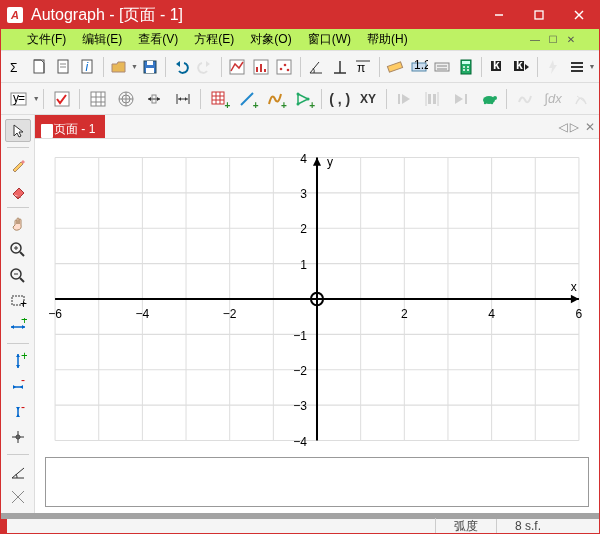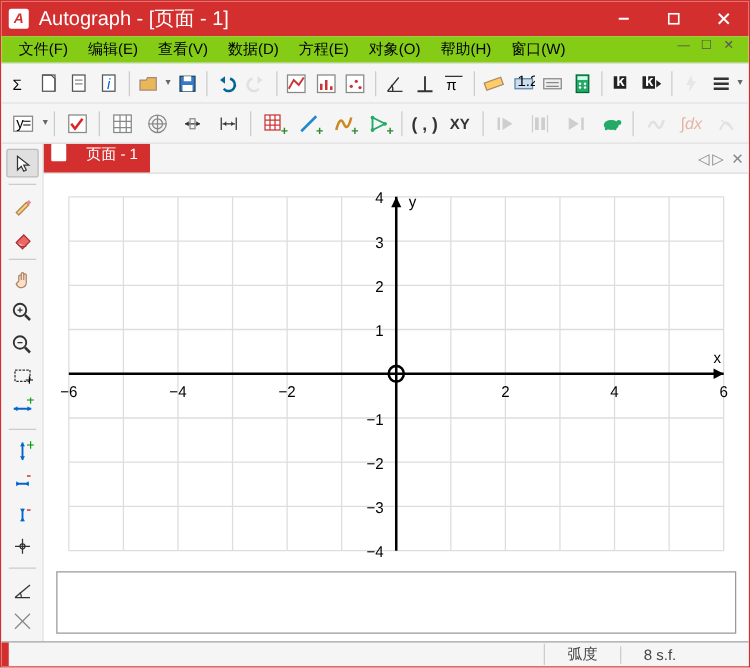--- a/index.html
+++ b/index.html
@@ -1,45 +1,45 @@
 <!DOCTYPE html>
 <html><head>
 <meta charset="utf-8">
 <style>
 *{box-sizing:border-box;margin:0;padding:0;font-family:"Microsoft YaHei","Segoe UI",sans-serif;font-size:12px;user-select:none}
 body{width:600px;height:534px;background:#fff;display:flex;flex-direction:column;border:1px solid #d32f2f;overflow:hidden}
 .titlebar{height:28px;background:#d32f2f;color:#fff;display:flex;align-items:center;padding:0 0 0 6px}
 .titlebar .appicon{width:16px;height:16px;background:#fff;color:#d32f2f;display:flex;align-items:center;justify-content:center;font-style:italic;font-weight:bold;font-size:11px;border-radius:2px;margin-right:8px}
 .titlebar .title{flex:1;text-align:left;font-size:16px}
 .titlebtn{width:40px;height:28px;display:flex;align-items:center;justify-content:center;cursor:pointer}
-.menubar{height:22px;background:#84cc16;display:flex;padding:0 8px;border-bottom:1px solid #e0e0e0;gap:4px}
+.menubar{height:22px;background:#bef264;display:flex;align-items:center;padding:0 20px;border-bottom:1px solid #e0e0e0;gap:4px}
 .menuitem{padding:2px 6px;cursor:pointer;font-size:12px}
 .docbtns{margin-left:auto;display:flex;gap:2px}
 .docbtn{width:16px;height:14px;display:flex;align-items:center;justify-content:center;font-size:10px;cursor:pointer;color:#555}
 .toolbar{height:32px;background:#f5f5f5;border-bottom:1px solid #ddd;display:flex;align-items:center;padding:0 4px;gap:1px;overflow:hidden}
 .tbtn{width:28px;height:26px;display:flex;align-items:center;justify-content:center;cursor:pointer;border:1px solid transparent;border-radius:2px;position:relative}
 .tbtn.disabled{opacity:.35;cursor:default}
 .tsep{width:1px;height:20px;background:#ccc;margin:0 3px}
 .tdrop{width:6px;height:26px;display:flex;align-items:center;justify-content:center;font-size:7px;color:#666;cursor:pointer}
 .plus-overlay{position:absolute;right:1px;bottom:0;font-size:10px;font-weight:bold;color:#2a8a2a}
 .body{flex:1;display:flex;overflow:hidden}
 .sidebar{width:34px;background:#f5f5f5;border-right:1px solid #ddd;display:flex;flex-direction:column;align-items:center;padding:4px 0;gap:2px}
 .sbtn{width:26px;height:24px;display:flex;align-items:center;justify-content:center;cursor:pointer;border:1px solid transparent;border-radius:2px}
 .sbtn.active{background:#e0e0e0;border-color:#bbb}
 .ssep{width:22px;height:1px;background:#ccc;margin:3px 0}
 .main{flex:1;display:flex;flex-direction:column;background:#fff}
 .tabstrip{height:24px;background:#f5f5f5;display:flex;align-items:stretch;border-bottom:1px solid #ddd}
-.tab{background:#d32f2f;color:#fff;display:flex;align-items:flex-start;padding:0 10px 0 6px;gap:16px;font-size:12px;cursor:pointer}
+.tab{background:#d32f2f;color:#fff;display:flex;align-items:flex-end;padding:0 10px 0 6px;gap:1px;font-size:12px;cursor:pointer}
 .tab .docicon{width:12px;height:14px;background:#fff;border-radius:1px}
 .tabnav{margin-left:auto;display:flex;align-items:center;padding:0 4px;gap:2px;color:#888;font-size:10px}
 .canvas{flex:1;position:relative;padding:8px 10px 6px 10px;display:flex;flex-direction:column;gap:6px}
 .chart{flex:1;border:none;position:relative;background:#fff}
 .chartsvg{width:100%;height:100%}
 .outputbox{height:50px;border:1px solid #999;background:#fff}
-.statusbar{height:20px;background:#f5f5f5;border-top:1px solid #a3a3a3;display:flex;align-items:center;font-size:11px;color:#444}
+.statusbar{height:20px;background:#f5f5f5;border-top:6px solid #a3a3a3;display:flex;align-items:center;font-size:11px;color:#444}
 .statusbar .redstrip{width:6px;height:100%;background:#d32f2f}
 .status-seg{padding:0 18px;border-left:1px solid #ccc}
 svg{display:block}
 </style>
 </head>
 <body>
 
 <div class="titlebar">
   <div class="appicon">A</div>
   <div class="title">Autograph - [页面 - 1]</div>
@@ -58,25 +58,24 @@
         <line x1="1" y1="1" x2="9" y2="9" stroke="#fff" stroke-width="1.5"></line>
         <line x1="9" y1="1" x2="1" y2="9" stroke="#fff" stroke-width="1.5"></line>
       </svg>
     </div>
 </div>
 
 <div class="menubar">
   <span class="menuitem">文件(F)</span>
   <span class="menuitem">编辑(E)</span>
   <span class="menuitem">查看(V)</span>
-  <span class="menuitem">数据(D)</span>
   <span class="menuitem">方程(E)</span>
   <span class="menuitem">对象(O)</span>
+  <span class="menuitem">窗口(W)</span>
   <span class="menuitem">帮助(H)</span>
-  <span class="menuitem">窗口(W)</span>
   <div class="docbtns">
     <div class="docbtn">—</div>
     <div class="docbtn">☐</div>
     <div class="docbtn">✕</div>
   </div>
 </div>
 
 <div class="toolbar" id="tb1">
     <div class="tbtn">
       <svg width="18" height="18" viewBox="0 0 18 18">
@@ -347,21 +346,21 @@
         <circle cx="12" cy="13" r="1.2" fill="#2a6"></circle>
       </svg>
     </div>
     <div class="tsep"></div>
     <div class="tbtn disabled">
       <svg width="18" height="18" viewBox="0 0 18 18">
         <path d="M3 12 Q6 4 9 10 T15 6" stroke="#bbb" stroke-width="2" fill="none"></path>
       </svg>
     </div>
     <div class="tbtn disabled">
-      <span style="font-size:13px;color:#c2410c;font-style:italic">∫dx</span>
+      <span style="font-size:13px;color:#404040;font-style:italic">∫dx</span>
     </div>
     <div class="tbtn disabled">
       <svg width="18" height="18" viewBox="0 0 18 18">
         <path d="M4 14 Q9 2 14 14" stroke="#bbb" stroke-width="1.5" fill="none"></path>
         <line x1="5" y1="6" x2="13" y2="12" stroke="#bbb"></line>
       </svg>
     </div>
   </div>
 
 <div class="body">

